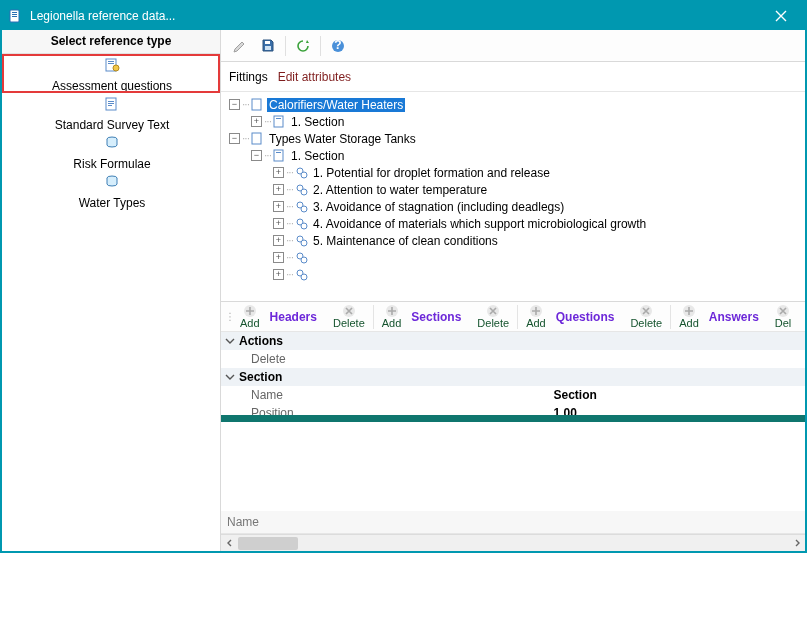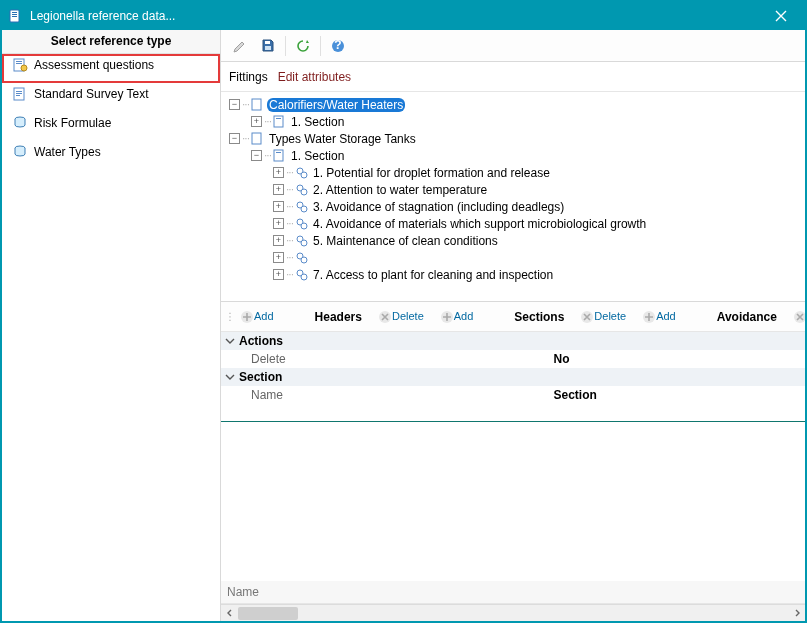--- a/index.html
+++ b/index.html
@@ -1,59 +1,59 @@
 <!DOCTYPE html>
 <html><head>
 <meta charset="utf-8">
 <style>
 * { box-sizing: border-box; margin: 0; padding: 0; font-family: "Segoe UI", Tahoma, sans-serif; font-size: 12px; }
 html, body { width: 807px; height: 623px; overflow: hidden; background: #fff; }
 
-.window { width: 807px; height: 623px; border: 2px solid #0098b0; display: flex; flex-direction: column; }
+.window { width: 807px; height: 553px; border: 2px solid #0098b0; display: flex; flex-direction: column; }
 .titlebar { background: #0098b0; color: #fff; height: 28px; display: flex; align-items: center; padding: 0 4px 0 6px; }
 .titlebar .t-icon { width: 16px; height: 16px; margin-right: 6px; display: inline-flex; align-items: center; justify-content: center; }
 .titlebar .title { flex: 1; color: #fff; font-size: 12px; }
 .titlebar .close { width: 40px; height: 26px; display: flex; align-items: center; justify-content: center; cursor: pointer; }
 
 .body { flex: 1; display: flex; min-height: 0; justify-content: space-between; }
 
 .sidebar { width: 219px; border-right: 1px solid #d9d9d9; background: #fff; display: flex; flex-direction: column; }
 .sidebar-header { font-weight: 700; text-align: center; padding: 4px 0 5px; background: #f7f7f7; border-bottom: 1px solid #e2e2e2; }
-.side-item { display: flex; align-items: center; gap: 6px; padding: 3px 8px 10px 10px; cursor: pointer; }
+.side-item { display: flex; align-items: center; gap: 6px; padding: 3px 8px 0 10px; cursor: pointer; flex-direction: column; }
 .side-item .ic { width: 16px; height: 16px; display: inline-flex; align-items: center; justify-content: center; }
 .side-item.highlight { outline: 2px solid #e43a3a; outline-offset: -2px; }
 
 .main { flex: 1; display: flex; flex-direction: column; min-width: 0; background:#fff; }
 
 .toolbar { height: 32px; border-bottom: 1px solid #d9d9d9; display: flex; align-items: center; padding: 0 6px; gap: 2px; background: #fdfdfd; }
 .tbtn { width: 26px; height: 24px; border: 1px solid transparent; display: flex; align-items: center; justify-content: center; border-radius: 2px; cursor: pointer; }
 .tsep { width: 1px; height: 20px; background: #e0e0e0; margin: 0 2px; }
 
 .revbar { height: 30px; border-bottom: 1px solid #e6e6e6; display: flex; align-items: center; padding: 0 8px; gap: 10px; }
 .revbar select { flex: 0 0 330px; height: 21px; border: 1px solid #b5b5b5; background: #fff; font-size: 12px; padding: 0 4px; appearance: none; -webkit-appearance: none; background-image: linear-gradient(45deg, transparent 50%, #555 50%), linear-gradient(135deg, #555 50%, transparent 50%); background-position: calc(100% - 12px) 8px, calc(100% - 8px) 8px; background-size: 4px 4px, 4px 4px; background-repeat: no-repeat; }
 .link { color: #7f1d1d; cursor: pointer; }
 
 .tree { flex: 0 0 210px; overflow: auto; padding: 4px 6px; border-bottom: 1px solid #d9d9d9; }
 .tn { display: flex; align-items: center; height: 17px; gap: 2px; white-space: nowrap; }
 .tw { width: 11px; height: 11px; border: 1px solid #8a8a8a; display: inline-flex; align-items: center; justify-content: center; font-size: 9px; line-height: 1; color:#555; cursor: pointer; background: #fff; }
 .dots { color: #b0b0b0; letter-spacing: -1px; font-size: 10px; }
 .nic { width: 14px; height: 14px; display: inline-flex; align-items: center; justify-content: center; }
 .nl { padding: 0 2px; }
-.nl.sel { background: #1979d6; color: #fff; border-radius: 6px; }
+.nl.sel { background: #1979d6; color: #fff; }
 .ind { display: inline-block; }
 
 .cmdstrip { height: 30px; border-bottom: 1px solid #e6e6e6; display: flex; align-items: center; overflow: hidden; padding: 0 4px; background: #fdfdfd; }
 .cmdgroup { display: flex; align-items: center; gap: 0; }
-.cmd { display: flex; flex-direction: row; align-items: center; padding: 0 6px; color: #0369a1; cursor: default; }
+.cmd { display: flex; flex-direction: column; align-items: center; padding: 0 6px; color: #14532d; cursor: default; }
 .cmd .ci { width: 14px; height: 14px; }
 .cmd .cl { font-size: 11px; line-height: 11px; margin-top: 0; }
-.cmdtitle { font-weight: 700; color: #000000; padding: 0 10px 0 4px; margin-left: 31px; }
+.cmdtitle { font-weight: 700; color: #6d28d9; padding: 0 10px 0 4px; }
 .vs { width: 1px; height: 24px; background: #e4e4e4; margin: 0 2px; }
 
-.props { flex: 0 0 90px; border-bottom: 1px solid #0f766e; overflow: auto; background: #fff; }
+.props { flex: 0 0 90px; border-bottom: 7px solid #0f766e; overflow: auto; background: #fff; }
 .pg-head { background: #eef2f6; padding: 2px 4px 2px 18px; font-weight: 700; position: relative; }
 .pg-head .caret { position: absolute; left: 4px; top: 4px; }
 .pg-row { display: flex; padding: 2px 4px 2px 30px; }
 .pg-row .k { flex: 0 0 55%; color: #666; }
 .pg-row .v { flex: 1; color: #000; font-weight: 600; }
 
 .bottom { flex: 1; display: flex; flex-direction: column; min-height: 0; }
 .grid-head { padding: 4px 6px; color: #777; border-bottom: 1px solid #e6e6e6; background: #f7f7f7; }
 .grid-body { flex: 1; background: #fff; }
 .hscroll { height: 17px; background: #f0f0f0; border-top: 1px solid #dcdcdc; display: flex; align-items: center; }
@@ -289,21 +289,20 @@
         <div class="tn">
             <span class="ind" style="width:44px"></span>
             <span class="tw">+</span>
             <span class="dots">···</span>
             <span class="nic">
               <svg width="14" height="14" viewBox="0 0 14 14">
                 <circle cx="5" cy="5" r="3" fill="#fff" stroke="#5a8bc9"></circle>
                 <circle cx="9" cy="9" r="3" fill="#fff" stroke="#5a8bc9"></circle>
               </svg>
             </span>
-            <span class="nl">7. Access to plant for cleaning and inspection</span>
           </div>
       </div>
 
       <div class="cmdstrip">
         <span class="dots">⋮</span>
         <div class="cmdgroup">
           <div class="cmd">
               <span class="ci">
                 <svg width="14" height="14" viewBox="0 0 14 14">
                   <circle cx="7" cy="7" r="6" fill="#e8e8e8"></circle>
@@ -349,21 +348,21 @@
         <div class="cmdgroup">
           <div class="cmd">
               <span class="ci">
                 <svg width="14" height="14" viewBox="0 0 14 14">
                   <circle cx="7" cy="7" r="6" fill="#e8e8e8"></circle>
                   <path d="M7 3v8M3 7h8" stroke="#aaa" stroke-width="1.6"></path>
                 </svg>
               </span>
               <span class="cl">Add</span>
             </div>
-          <span class="cmdtitle">Avoidance</span>
+          <span class="cmdtitle">Questions</span>
           <div class="cmd">
               <span class="ci">
                 <svg width="14" height="14" viewBox="0 0 14 14">
                   <circle cx="7" cy="7" r="6" fill="#e8e8e8"></circle>
                   <path d="M4 4l6 6M10 4l-6 6" stroke="#aaa" stroke-width="1.6"></path>
                 </svg>
               </span>
               <span class="cl">Delete</span>
             </div>
         </div>
@@ -392,30 +391,33 @@
       </div>
 
       <div class="props">
         <div class="pg-head"><span class="caret">
               <svg width="10" height="10" viewBox="0 0 10 10">
                 <path d="M1 3 l4 4 4-4" fill="none" stroke="#555" stroke-width="1.4"></path>
               </svg>
             </span><span>Actions</span></div>
         <div class="pg-row">
             <span class="k">Delete</span>
-            <span class="v">No</span>
           </div>
         <div class="pg-head"><span class="caret">
               <svg width="10" height="10" viewBox="0 0 10 10">
                 <path d="M1 3 l4 4 4-4" fill="none" stroke="#555" stroke-width="1.4"></path>
               </svg>
             </span><span>Section</span></div>
         <div class="pg-row">
             <span class="k">Name</span>
             <span class="v">Section</span>
+          </div>
+        <div class="pg-row">
+            <span class="k">Position</span>
+            <span class="v">1.00</span>
           </div>
       </div>
 
       <div class="bottom">
         <div class="grid-body"></div>
         <div class="grid-head">Name</div>
         <div class="hscroll">
           <span class="arrow">
               <svg width="8" height="8" viewBox="0 0 8 8">
                 <path d="M5 1 L2 4 L5 7" fill="none" stroke="#666" stroke-width="1.4"></path>

